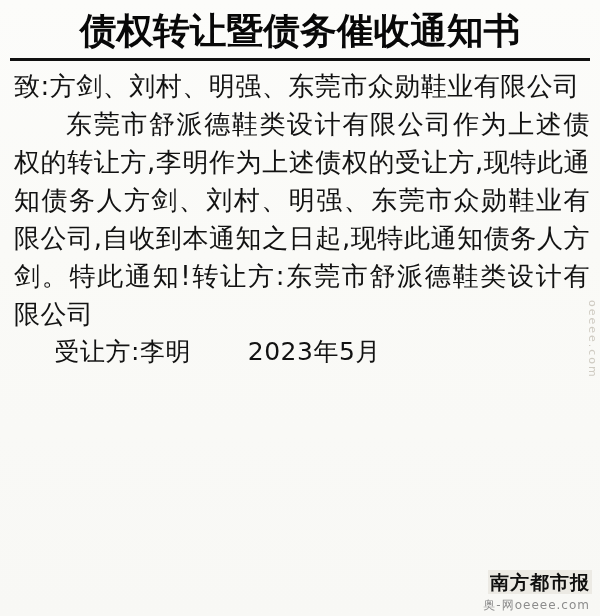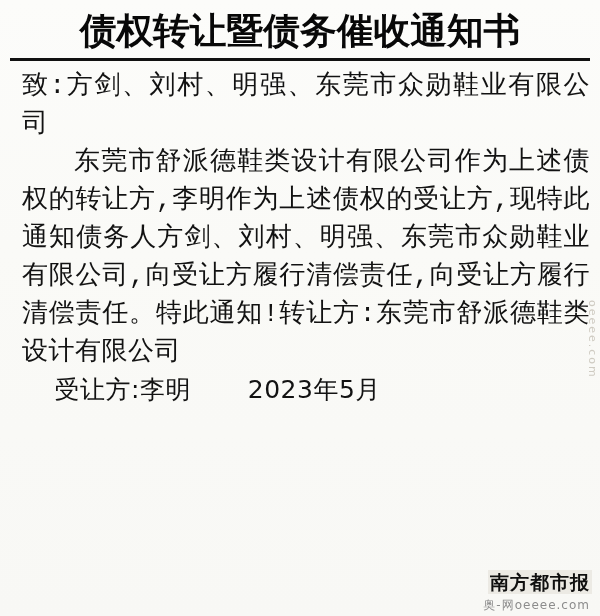--- a/index.html
+++ b/index.html
@@ -42,22 +42,21 @@
   }
   .body-text {
     font-size: 26px;
     line-height: 38px;
     color: #121212;
     text-align: justify;
     text-justify: inter-ideograph;
     letter-spacing: 0.5px;
   }
   .para {
-    margin: 0 0 0 12px;
-    font-family: Liberation Mono, monospace;
+    margin: 0 0 0 4px;
   }
   .indent {
     text-indent: 2em;
   }
   .sign-line {
     font-size: 25px;
     line-height: 38px;
     color: #121212;
     letter-spacing: 0.5px;
     position: relative;
@@ -106,21 +105,21 @@
 
   <div class="notice-title">债权转让暨债务催收通知书</div>
 
   <div class="rule"></div>
 
   <div class="body-text">
 
     <div class="para">致:方剑、刘村、明强、东莞市众勋鞋业有限公司</div>
 
 
-    <div class="para indent">东莞市舒派德鞋类设计有限公司作为上述债权的转让方,李明作为上述债权的受让方,现特此通知债务人方剑、刘村、明强、东莞市众勋鞋业有限公司,向受让方履行清偿责任,向受让方履行清偿责任。特此通知!转让方:东莞市舒派德鞋类设计有限公司</div>
+    <div class="para indent">东莞市舒派德鞋类设计有限公司作为上述债权的转让方,李明作为上述债权的受让方,现特此通知债务人方剑、刘村、明强、东莞市众勋鞋业有限公司,自收到本通知之日起,现特此通知债务人方剑。特此通知!转让方:东莞市舒派德鞋类设计有限公司</div>
 
     <div class="sign-line">
       <span class="sign-gap-1"></span>
       <span>受让方:李明</span>
       <span class="sign-gap-2"></span>
       <span>2023年5月</span>
     </div>
 
   </div>
 

